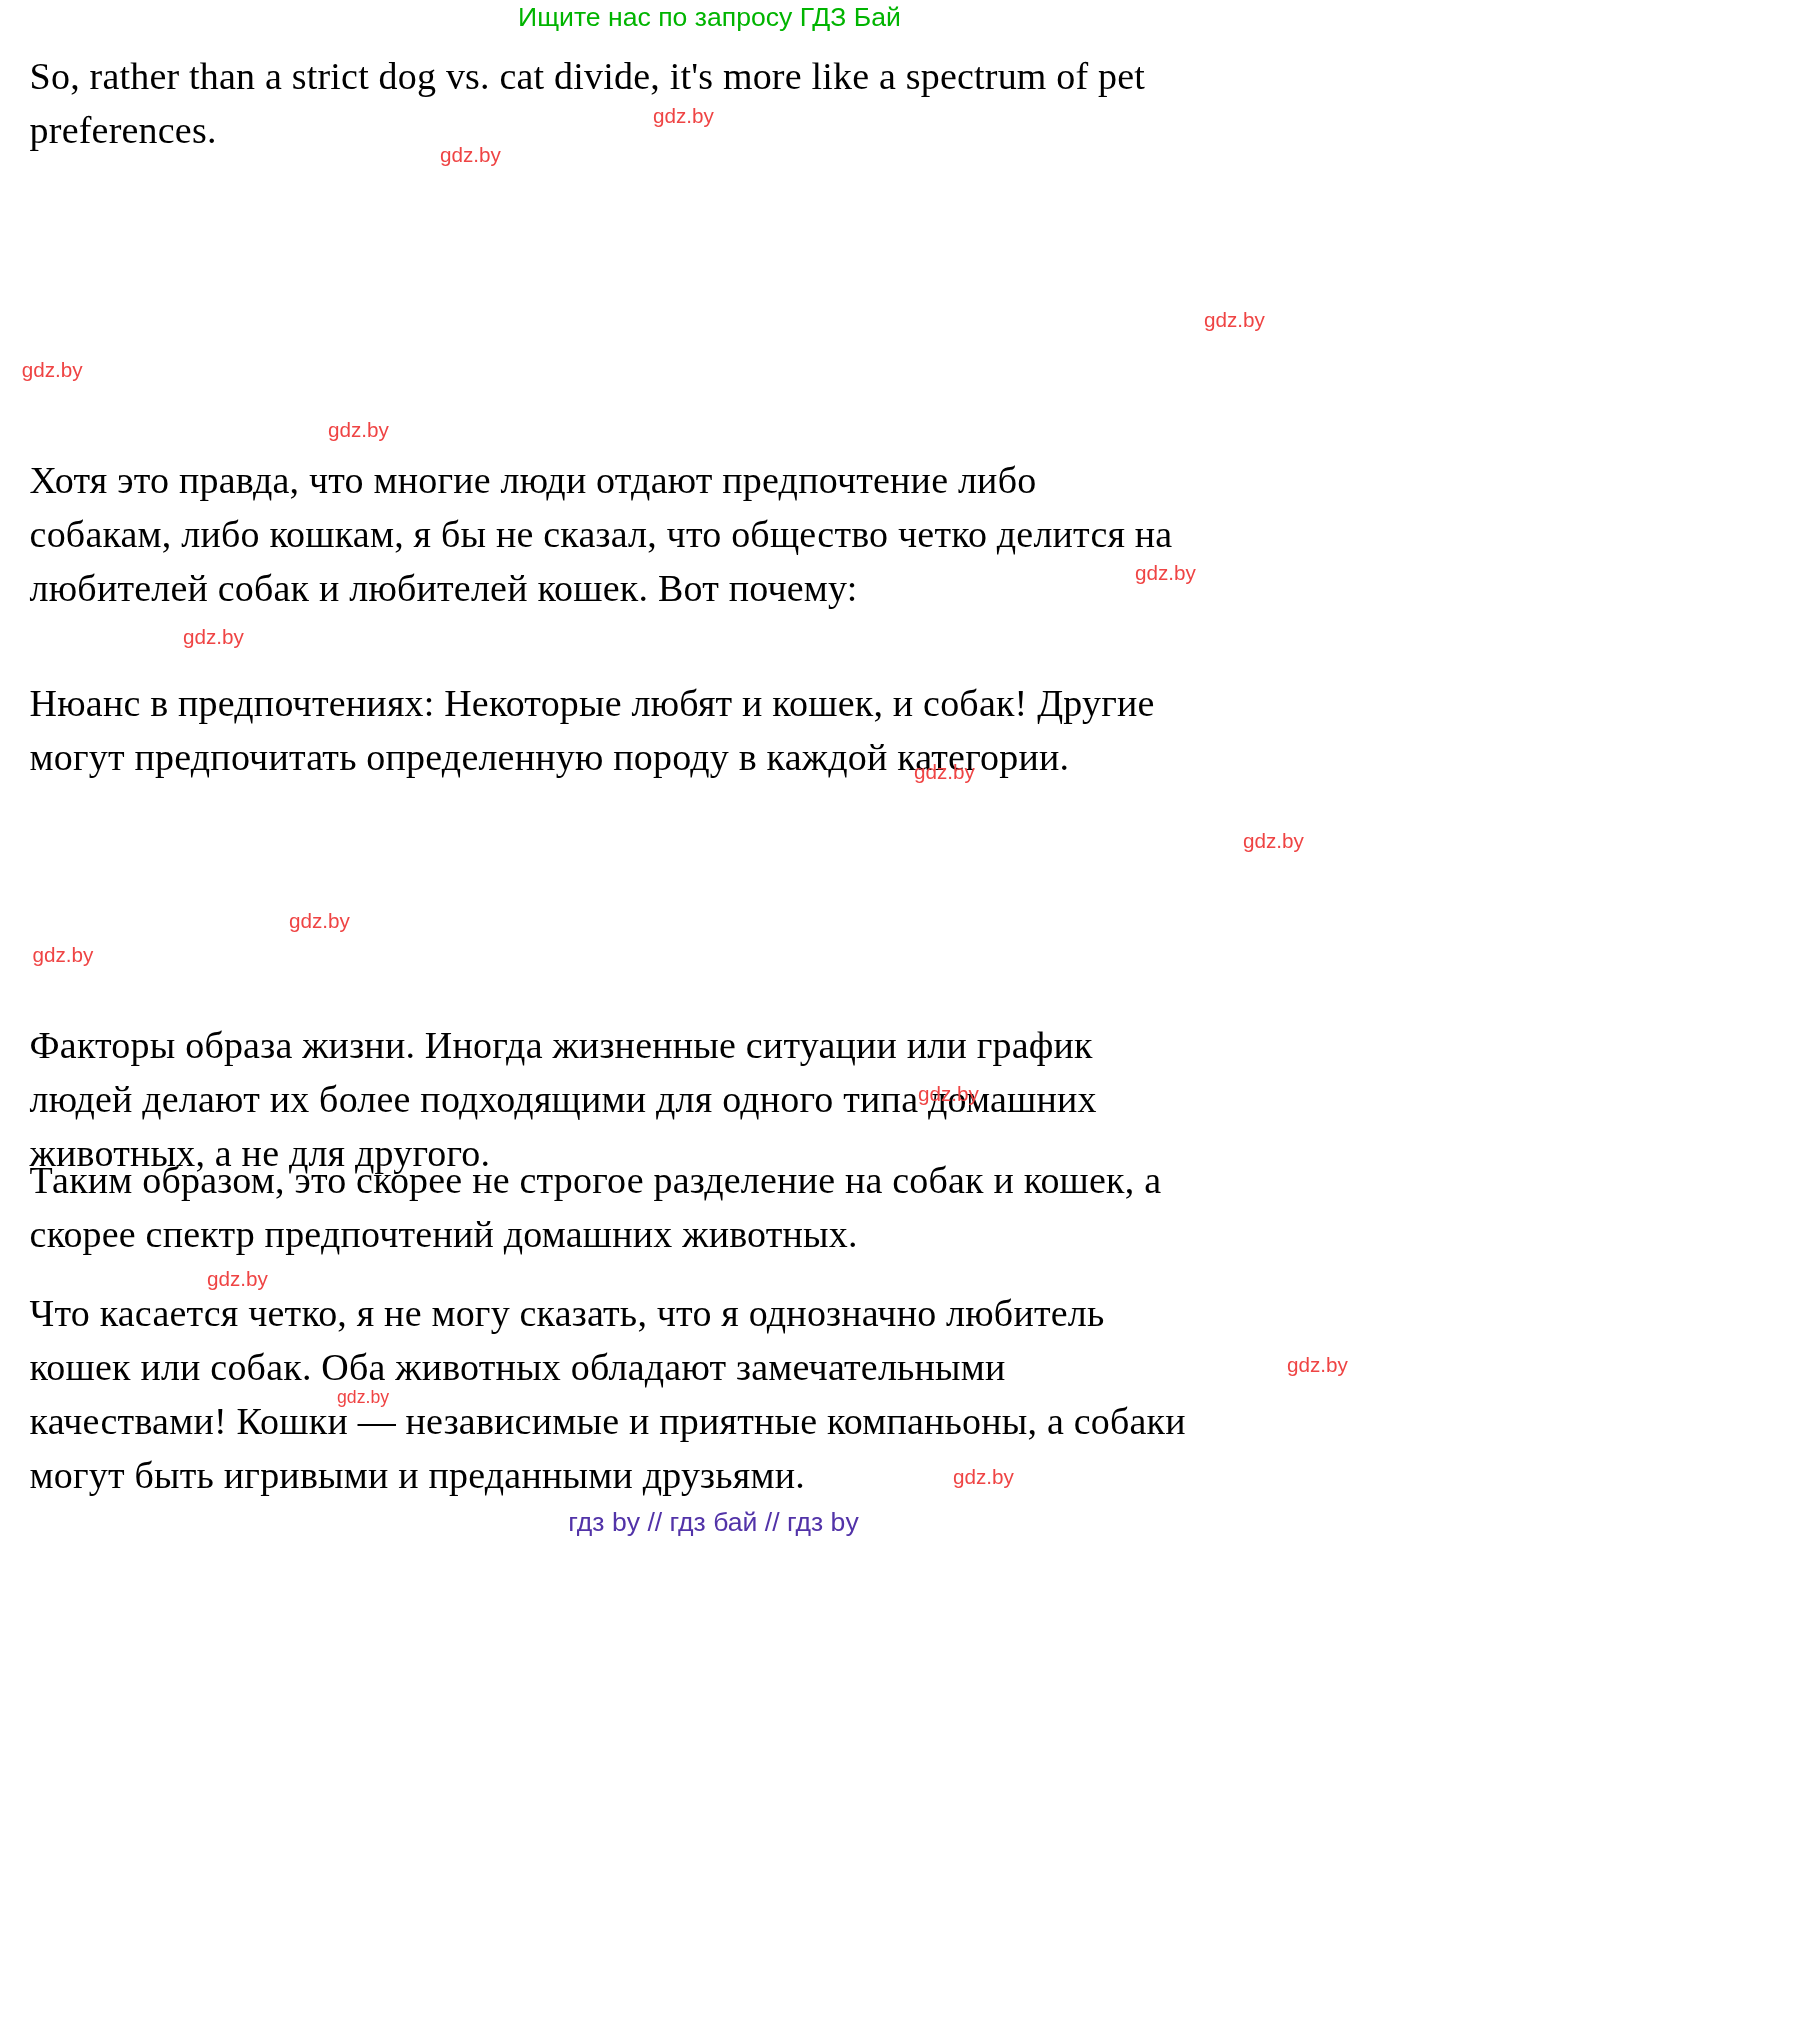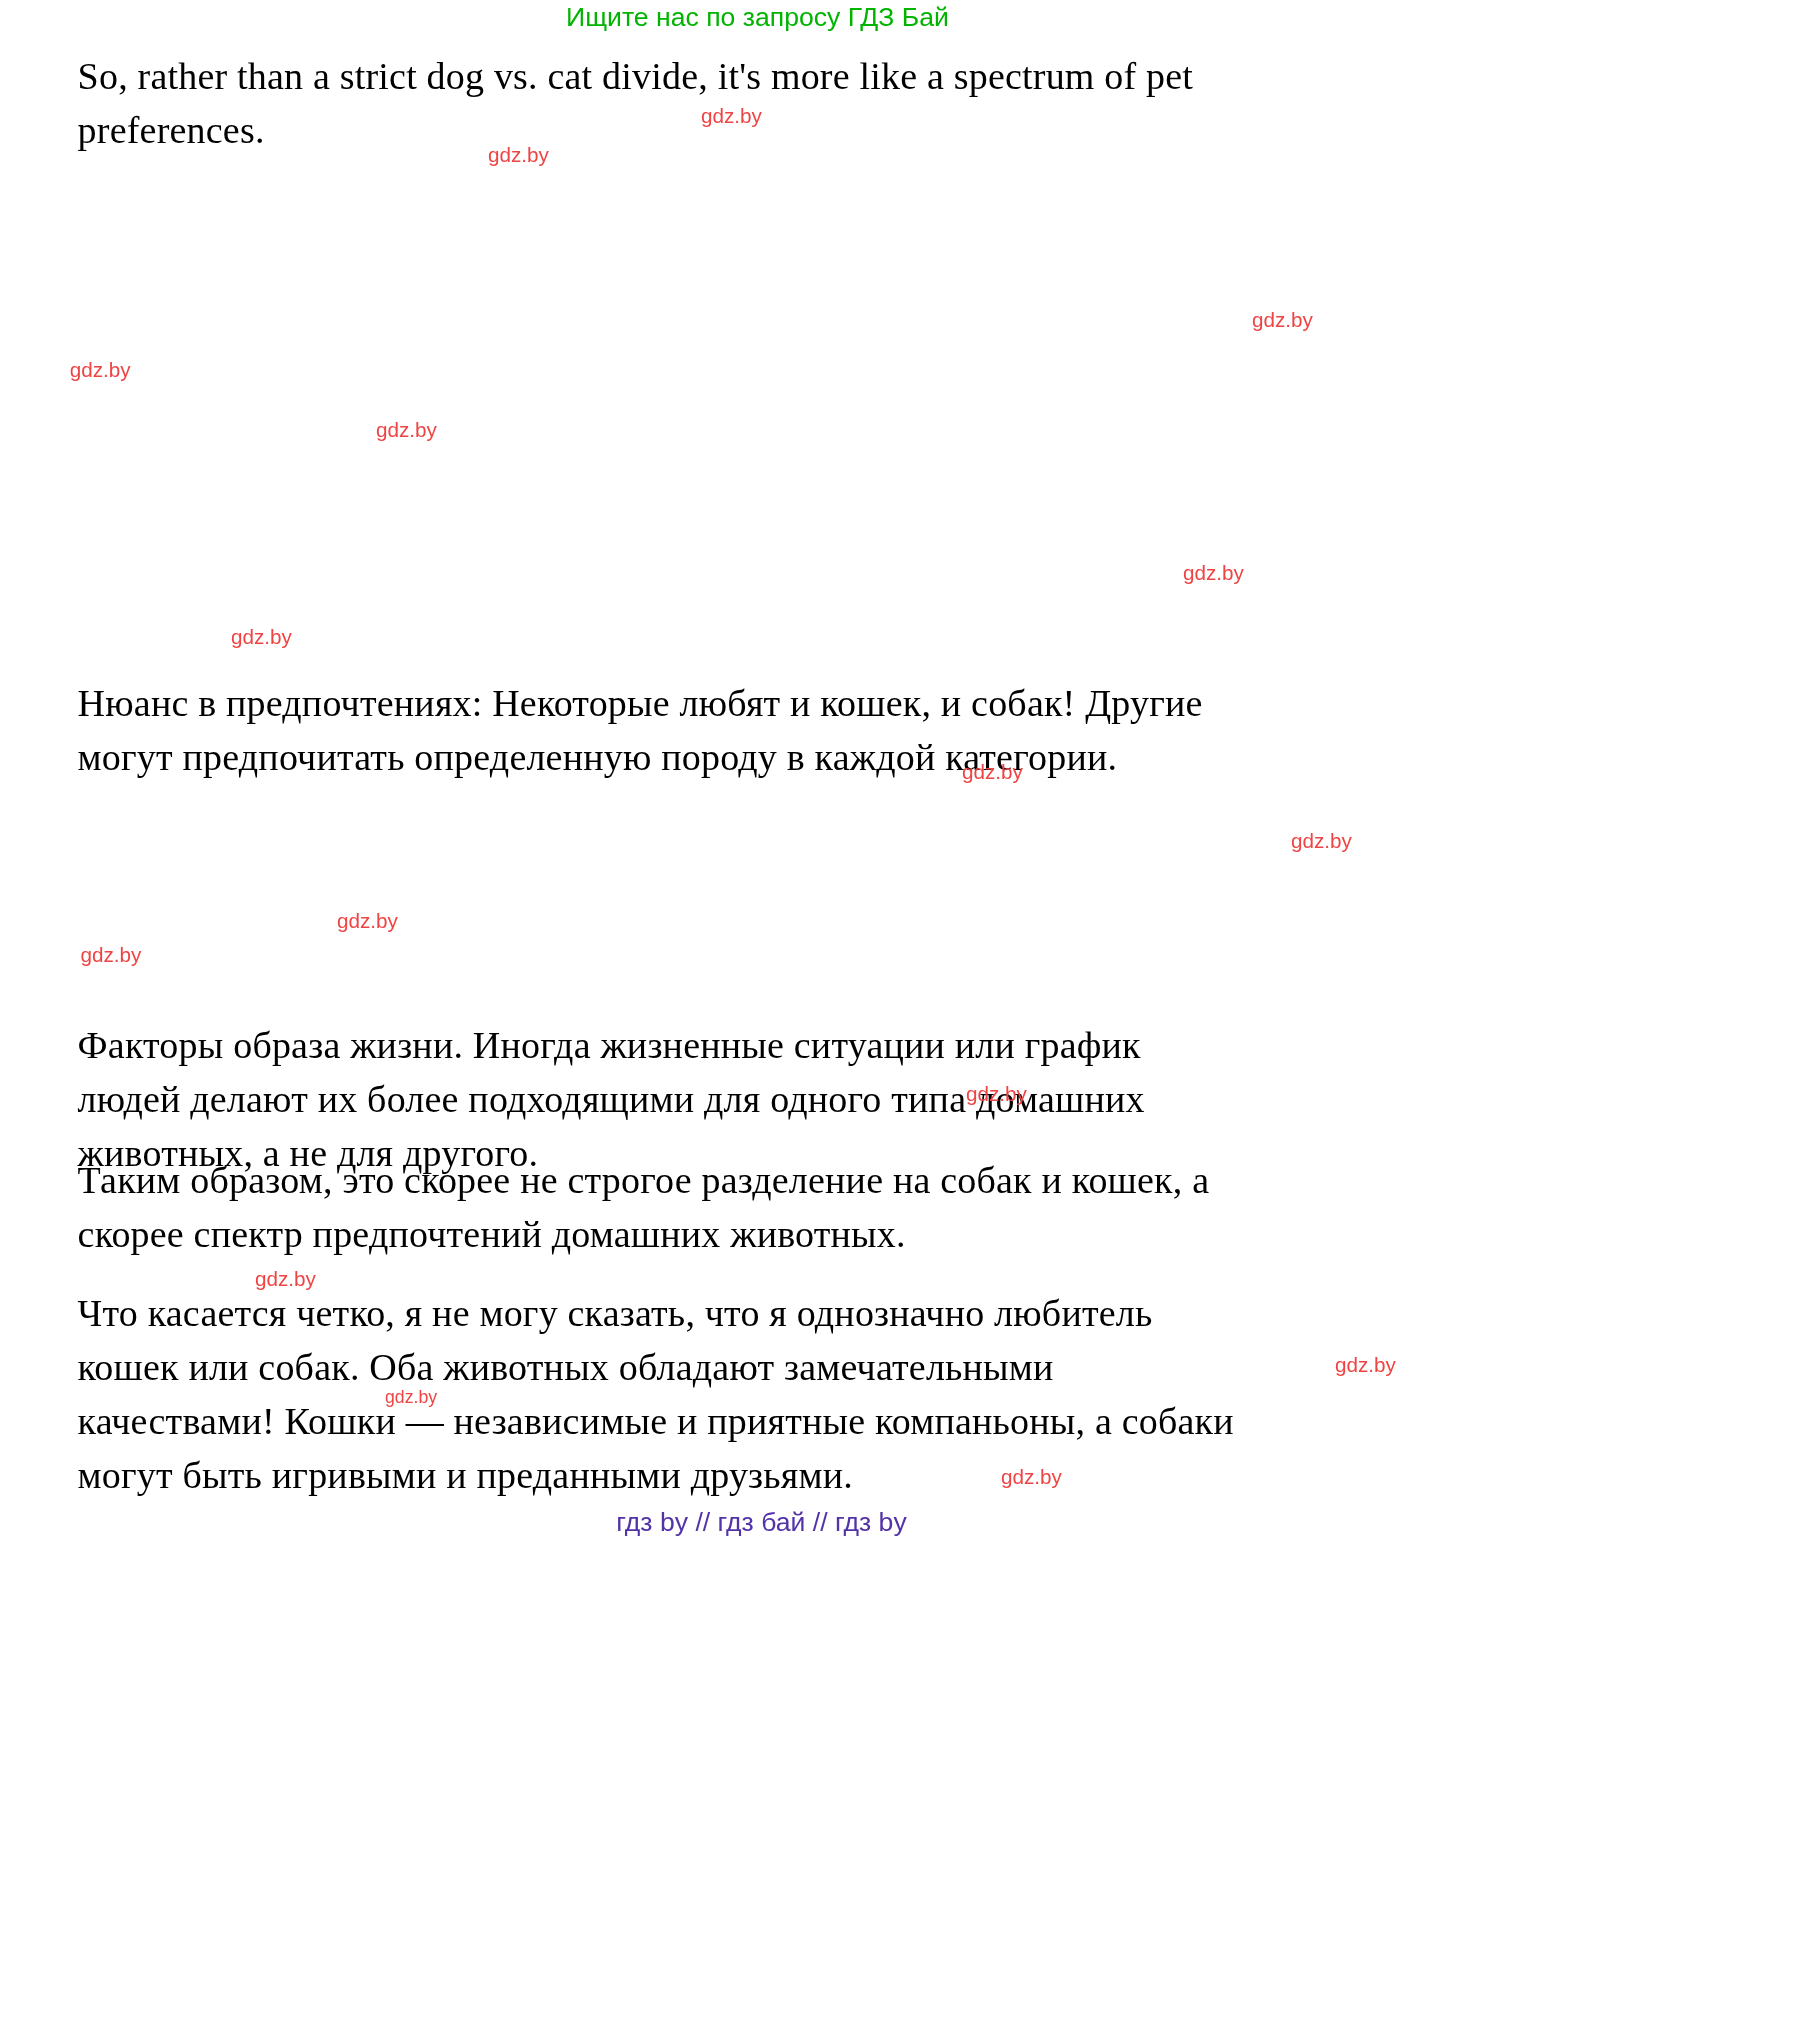--- a/index.html
+++ b/index.html
@@ -4,21 +4,20 @@
 <style>
   * { margin: 0; padding: 0; box-sizing: border-box; }
   html, body { background: #ffffff; }
   .page {
     position: relative;
     width: 1466px;
     height: 2020px;
     background: #ffffff;
     overflow: hidden;
     font-family: "Liberation Serif", serif;
-    margin-left: 48px;
   }
   .promo {
     position: absolute;
     top: 2px;
     left: 0;
     width: 1419px;
     text-align: center;
     font-family: "Liberation Sans", sans-serif;
     font-size: 26.6px;
     font-weight: 500;
@@ -55,20 +54,23 @@
 <body>
 
 <div class="page">
 
   <div class="promo" style="color: rgb(0, 180, 0);">Ищите нас по запросу ГДЗ Бай</div>
 
   <div class="para" style="top:49px">So, rather than a strict dog vs. cat divide, it's more like a spectrum of pet
 preferences.</div>
 
 
+  <div class="para" style="top:453px">Хотя это правда, что многие люди отдают предпочтение либо
+собакам, либо кошкам, я бы не сказал, что общество четко делится на
+любителей собак и любителей кошек. Вот почему:</div>
 
   <div class="para" style="top:676px">Нюанс в предпочтениях: Некоторые любят и кошек, и собак! Другие
 могут предпочитать определенную породу в каждой категории.</div>
 
 
   <div class="para" style="top:1018px">Факторы образа жизни. Иногда жизненные ситуации или график
 людей делают их более подходящими для одного типа домашних
 животных, а не для другого.</div>
 
   <div class="para" style="top:1153px">Таким образом, это скорее не строгое разделение на собак и кошек, а

